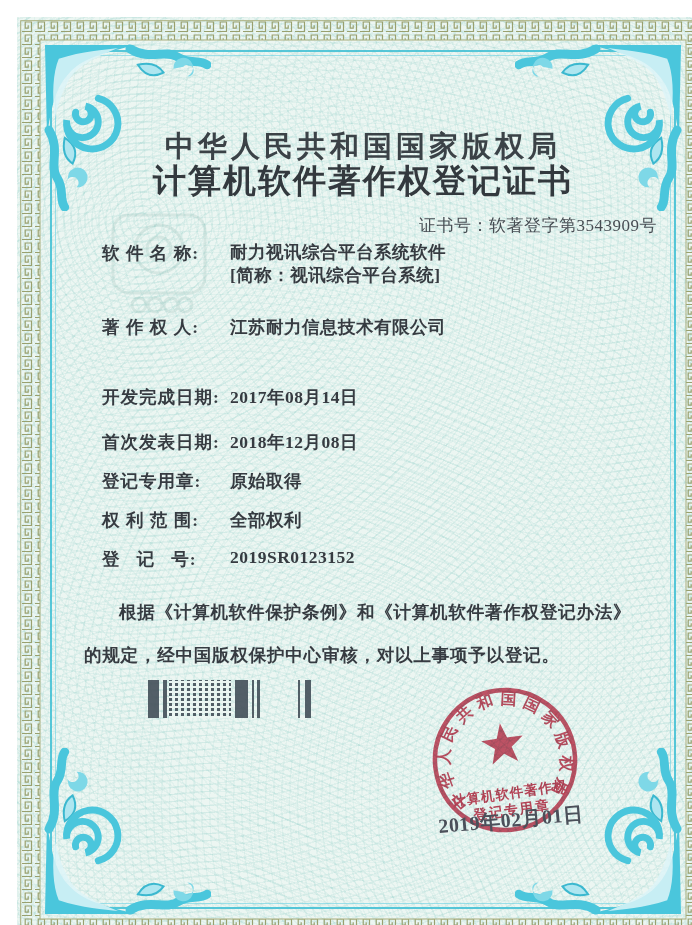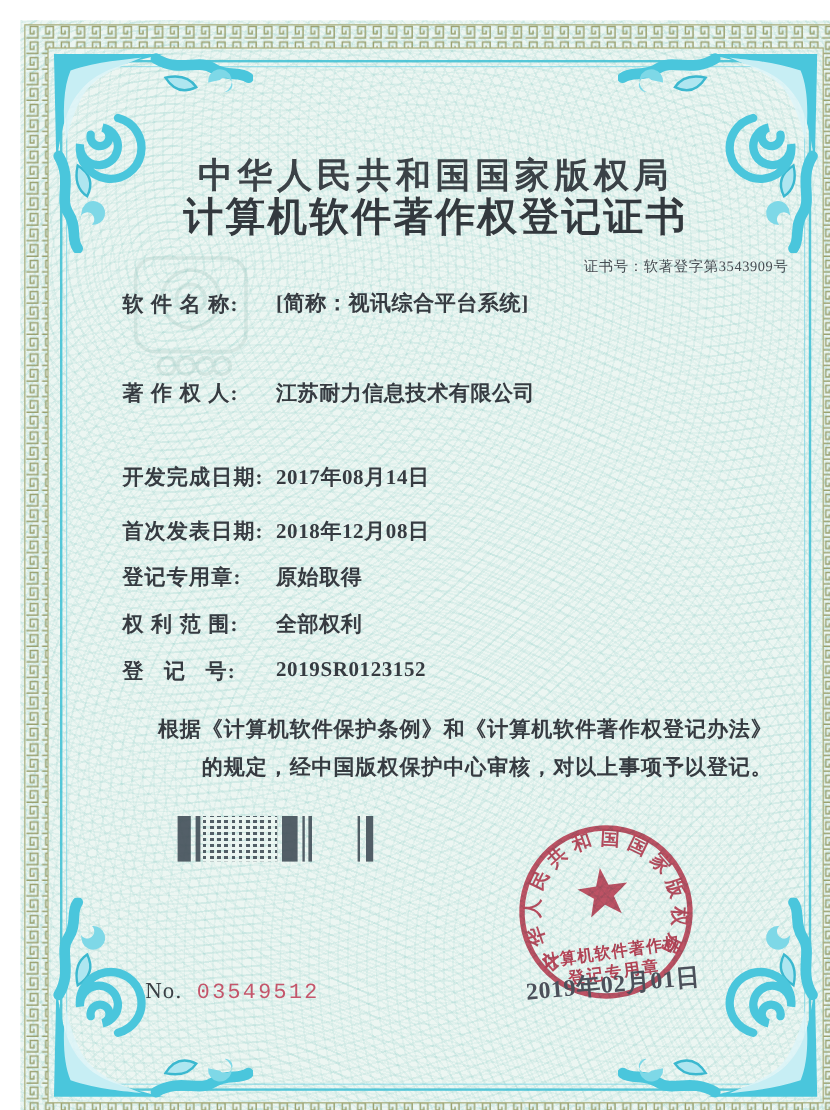--- a/index.html
+++ b/index.html
@@ -32,32 +32,32 @@
     text-align:center;font-size:29px;font-weight:700;
     letter-spacing:4px;color:#3b4247;
   }
   .cert-title{
     position:absolute;left:0;right:0;top:142px;
     text-align:center;font-size:33px;font-weight:700;
     letter-spacing:2px;color:#33393e;
   }
   .cert-no-line{
     position:absolute;right:52px;top:197px;
-    font-size:12px;color:#474d53;letter-spacing:.5px;
+    font-size:17px;color:#474d53;letter-spacing:.5px;
   }
   
   .row{position:absolute;left:0;right:0;font-size:17.5px;color:#363b41;font-weight:600;}
   .row .lbl{position:absolute;left:85px;top:0;white-space:pre;letter-spacing:1px;}
   .row .val{position:absolute;left:213px;top:0;letter-spacing:.5px;}
   .val-line{line-height:23px;}
   
   .statement{
     position:absolute;left:67px;top:574px;width:560px;
-    font-size:17.5px;line-height:32px;color:#363b41;
-    text-indent:2em;letter-spacing:.8px;font-weight:600;text-align:right;
+    font-size:17.5px;line-height:43px;color:#363b41;
+    text-indent:2em;letter-spacing:.8px;font-weight:600;
   }
   
   .barcode{
     position:absolute;left:131px;top:663px;width:165px;height:38px;
     opacity:.88;
     background-repeat:no-repeat;
     background-image:
       linear-gradient(#3f4b55,#3f4b55),
       linear-gradient(#3f4b55,#3f4b55),
       repeating-linear-gradient(0deg,#ecf6f2 0 2px, rgba(0,0,0,0) 2px 5px),
@@ -144,20 +144,21 @@
 
   <div class="authority">中华人民共和国国家版权局</div>
   <div class="cert-title">计算机软件著作权登记证书</div>
   <div class="cert-no-line">
     <span>证书号：</span><span>软著登字第3543909号</span>
   </div>
 
   <div class="row" style="top:224px;">
     <span class="lbl">软 件 名 称:</span>
     <div class="val">
+      <div class="val-line">耐力视讯综合平台系统软件</div>
       <div class="val-line">[简称：视讯综合平台系统]</div>
     </div>
   </div>
 
   <div class="row" style="top:298px;">
     <span class="lbl">著 作 权 人:</span>
     <span class="val">江苏耐力信息技术有限公司</span>
   </div>
 
   <div class="row" style="top:368px;">
@@ -206,17 +207,14 @@
           <text transform="rotate(101.45454545454547 75 75)" x="75" y="19" text-anchor="middle" class="ring-ch">权</text>
           <text transform="rotate(124 75 75)" x="75" y="19" text-anchor="middle" class="ring-ch">局</text>
         </g>
       <path d="M75,38 L80.2,52.9 L95.9,53.2 L83.4,62.7 L87.9,77.8 L75,68.8 L62.1,77.8 L66.6,62.7 L54.1,53.2 L69.8,52.9 Z" fill="#c8475c" opacity=".92"></path>
       <text class="stamp-line" x="75" y="113" font-size="13.5" letter-spacing="1">计算机软件著作权</text>
       <text class="stamp-line" x="75" y="130" font-size="13.5" letter-spacing="2">登记专用章</text>
     </svg>
   </div>
   <div class="stamp-date">2019年02月01日</div>
 
-  <div class="serial">
-    <span class="no-label">No.</span><span class="no-value">03549512</span>
-  </div>
 
 </div>
 
 </body></html>

